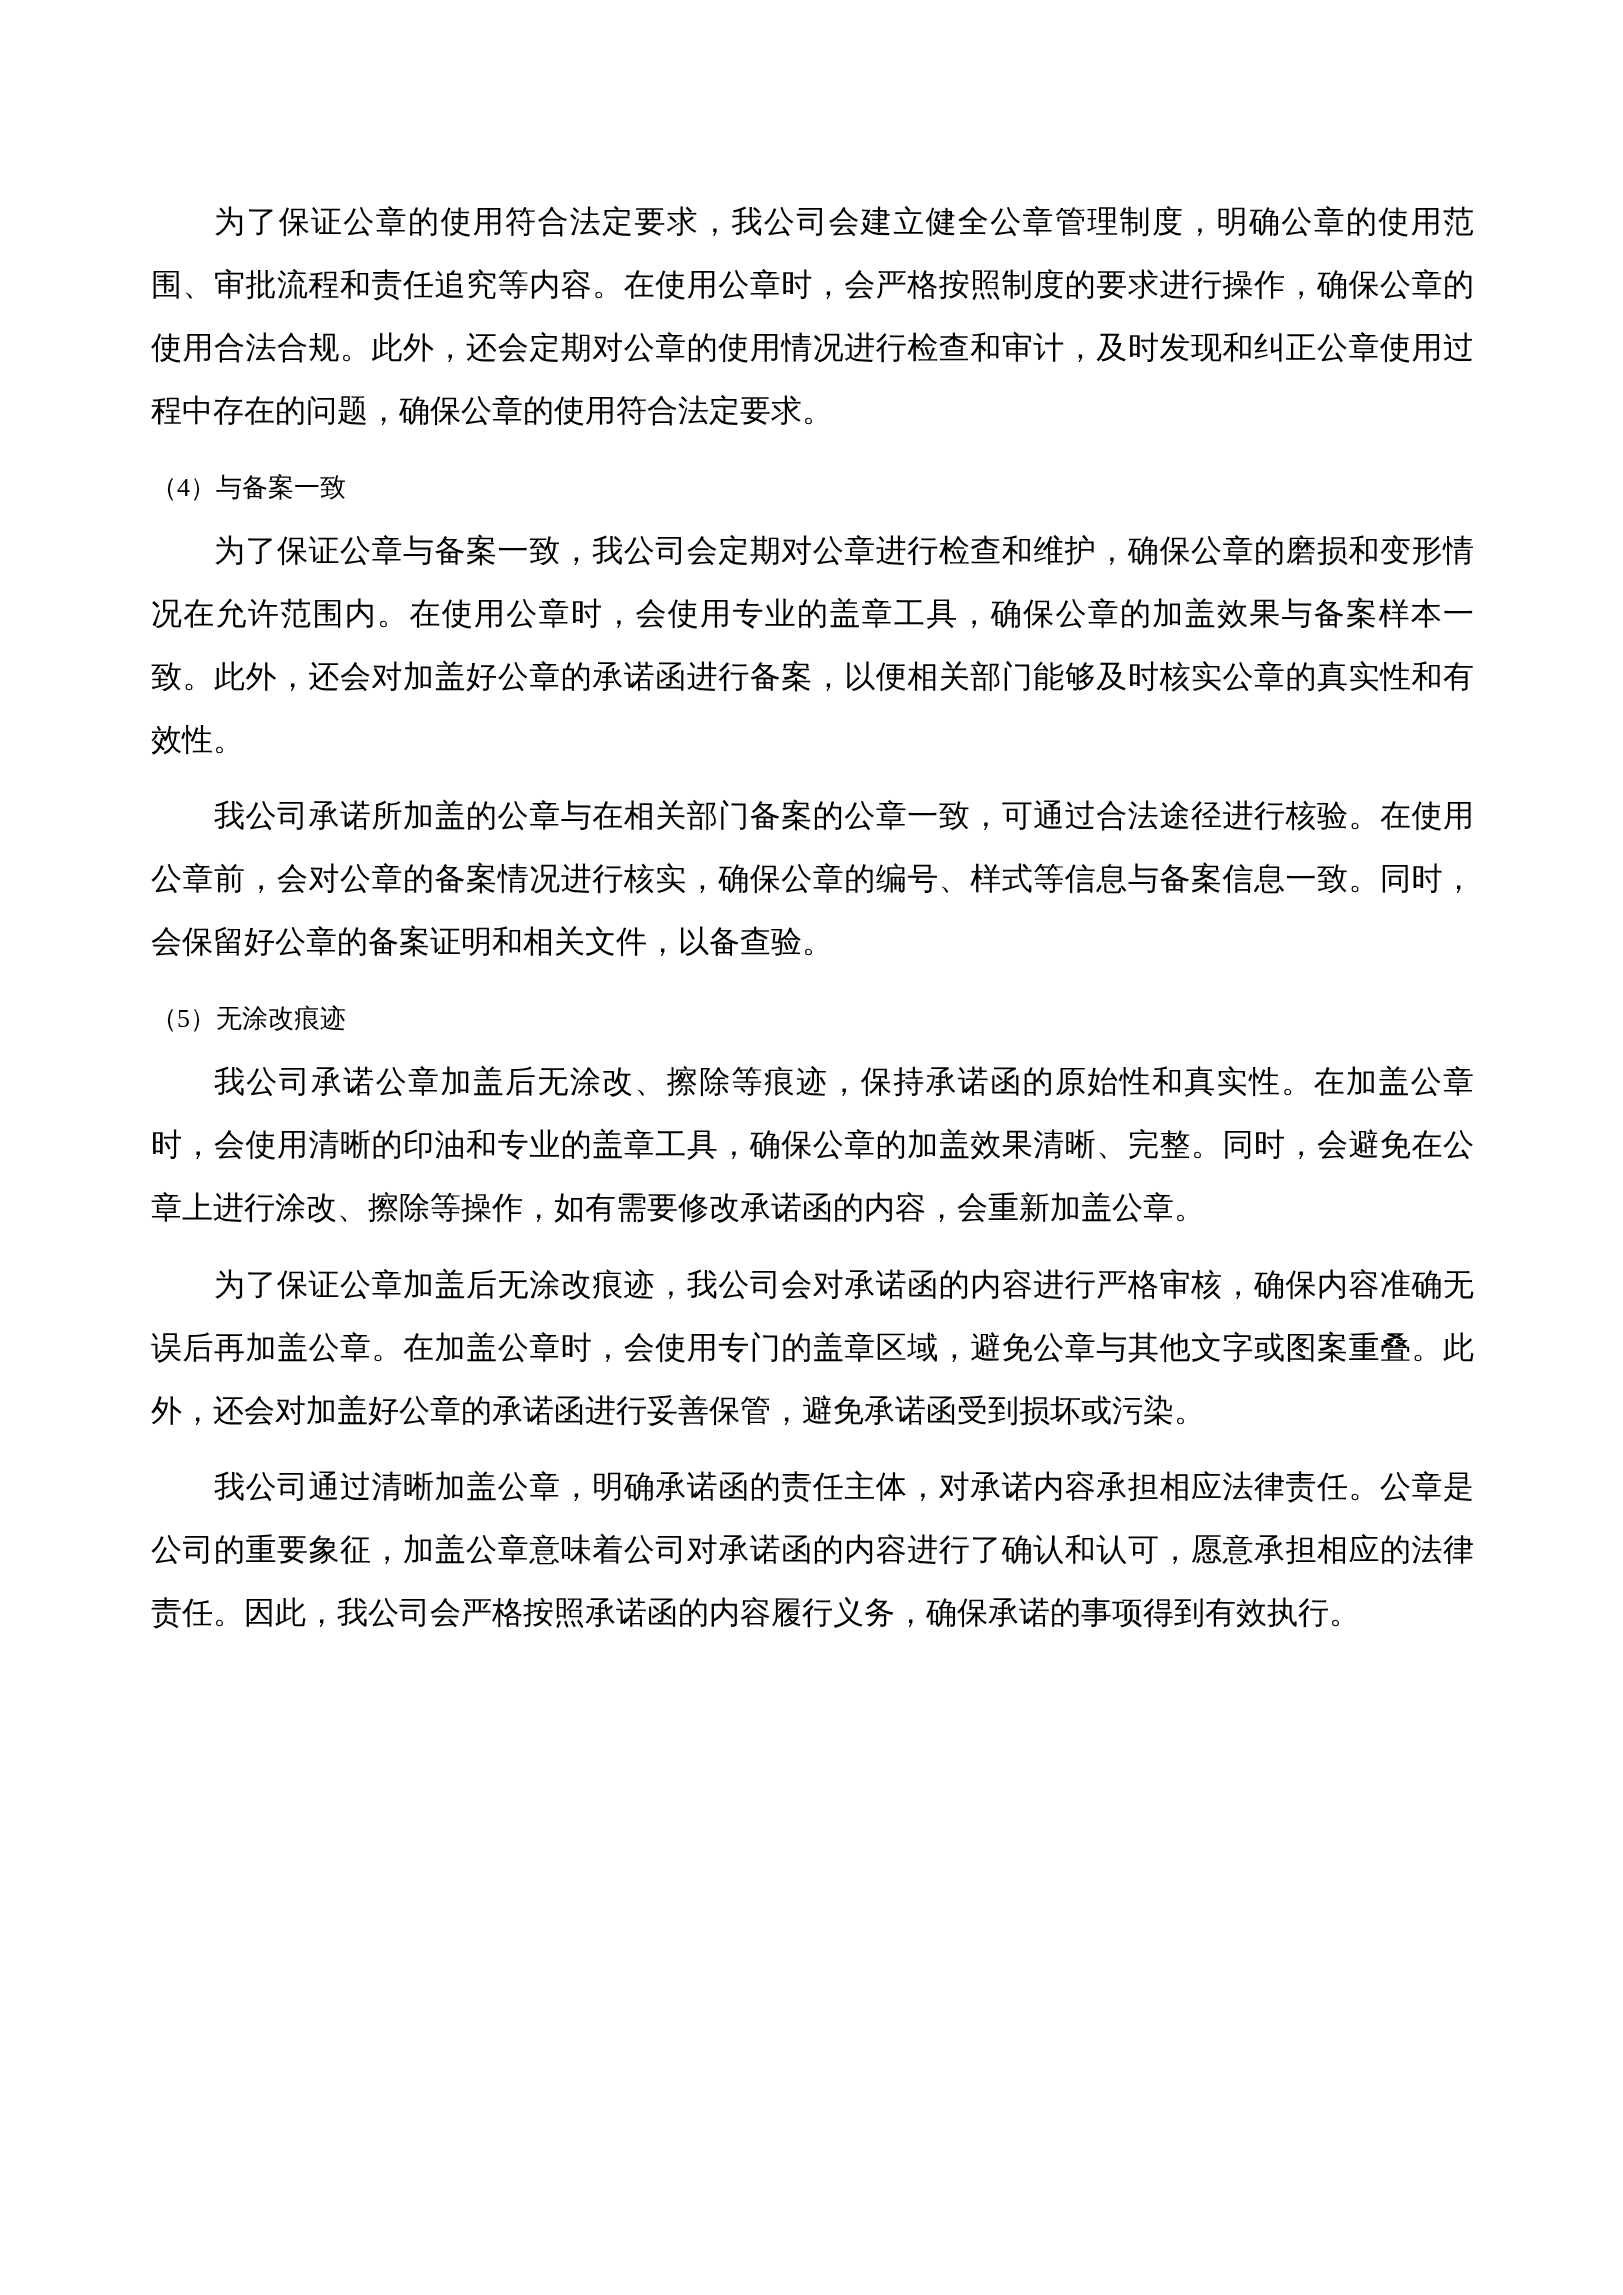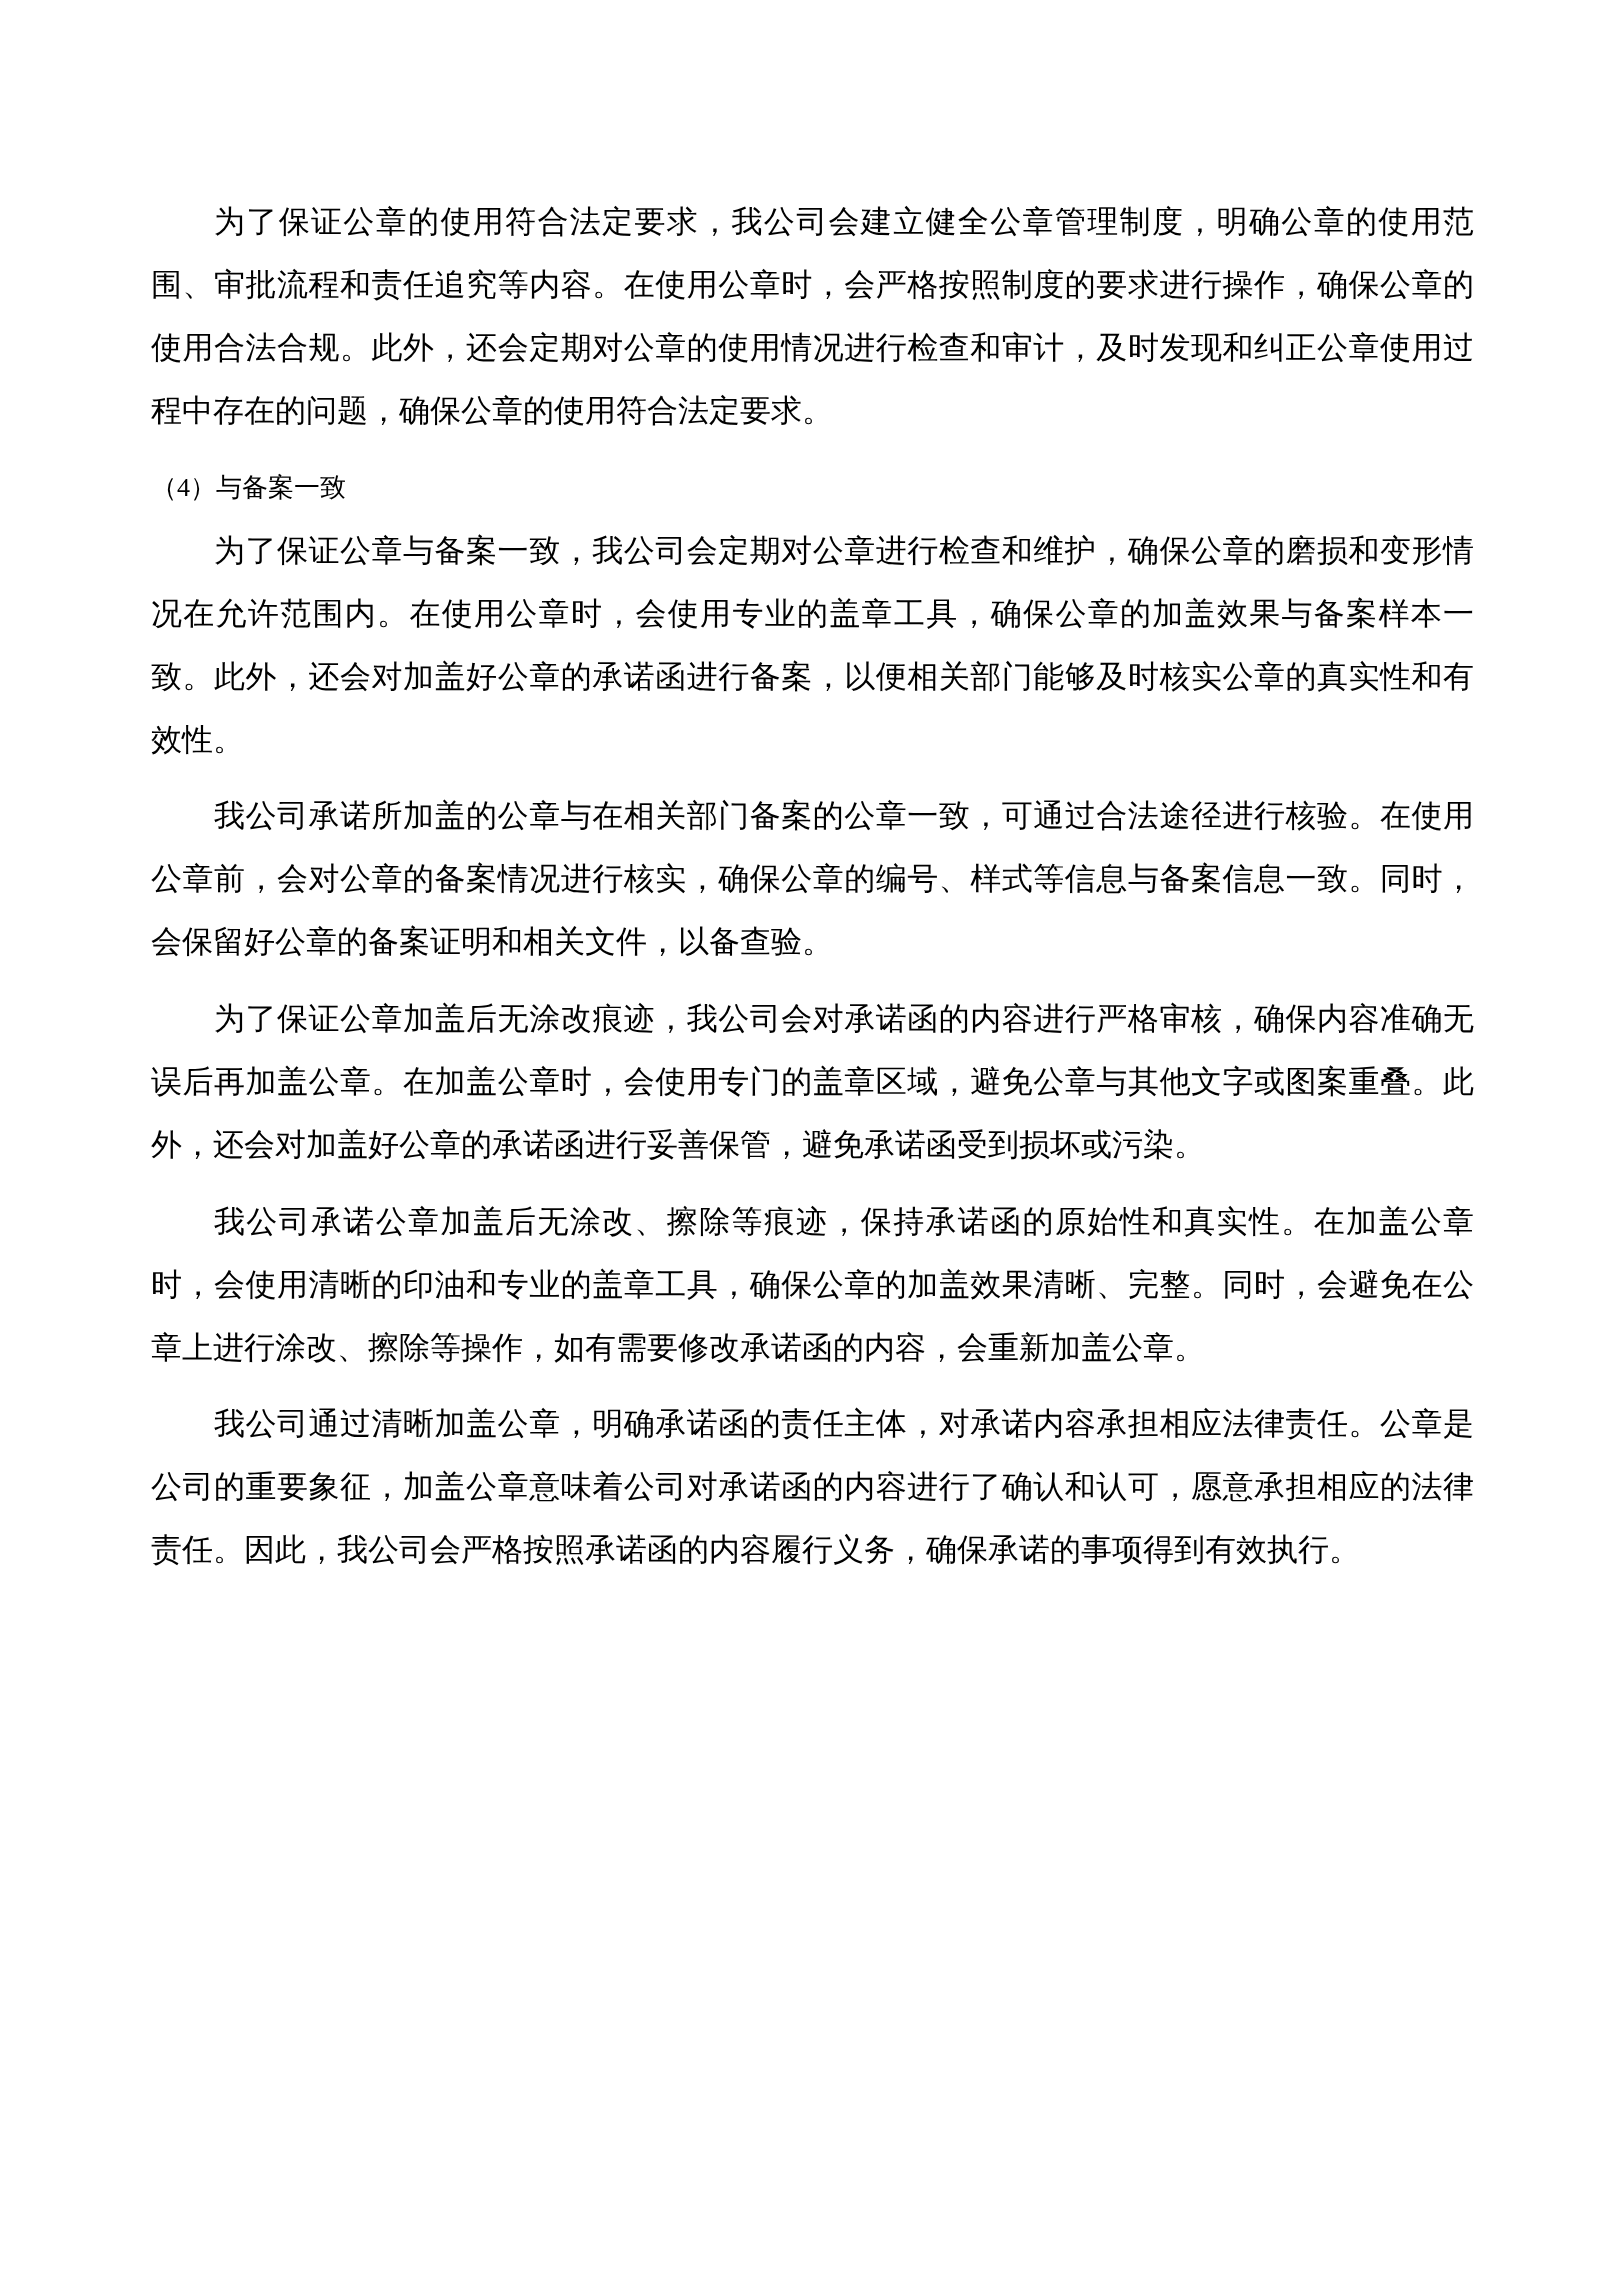--- a/index.html
+++ b/index.html
@@ -46,21 +46,22 @@
 
 <div class="page">
   <p class="doc-block body-paragraph">为了保证公章的使用符合法定要求，我公司会建立健全公章管理制度，明确公章的使用范围、审批流程和责任追究等内容。在使用公章时，会严格按照制度的要求进行操作，确保公章的使用合法合规。此外，还会定期对公章的使用情况进行检查和审计，及时发现和纠正公章使用过程中存在的问题，确保公章的使用符合法定要求。</p>
 
   <h3 class="doc-block section-heading">（4）与备案一致</h3>
 
   <p class="doc-block body-paragraph">为了保证公章与备案一致，我公司会定期对公章进行检查和维护，确保公章的磨损和变形情况在允许范围内。在使用公章时，会使用专业的盖章工具，确保公章的加盖效果与备案样本一致。此外，还会对加盖好公章的承诺函进行备案，以便相关部门能够及时核实公章的真实性和有效性。</p>
 
   <p class="doc-block body-paragraph">我公司承诺所加盖的公章与在相关部门备案的公章一致，可通过合法途径进行核验。在使用公章前，会对公章的备案情况进行核实，确保公章的编号、样式等信息与备案信息一致。同时，会保留好公章的备案证明和相关文件，以备查验。</p>
 
+  <h3 class="doc-block section-heading">（5）无涂改痕迹</h3>
+
+  <p class="doc-block body-paragraph">我公司承诺公章加盖后无涂改、擦除等痕迹，保持承诺函的原始性和真实性。在加盖公章时，会使用清晰的印油和专业的盖章工具，确保公章的加盖效果清晰、完整。同时，会避免在公章上进行涂改、擦除等操作，如有需要修改承诺函的内容，会重新加盖公章。</p>
 
   <p class="doc-block body-paragraph">为了保证公章加盖后无涂改痕迹，我公司会对承诺函的内容进行严格审核，确保内容准确无误后再加盖公章。在加盖公章时，会使用专门的盖章区域，避免公章与其他文字或图案重叠。此外，还会对加盖好公章的承诺函进行妥善保管，避免承诺函受到损坏或污染。</p>
-
-  <p class="doc-block body-paragraph">我公司承诺公章加盖后无涂改、擦除等痕迹，保持承诺函的原始性和真实性。在加盖公章时，会使用清晰的印油和专业的盖章工具，确保公章的加盖效果清晰、完整。同时，会避免在公章上进行涂改、擦除等操作，如有需要修改承诺函的内容，会重新加盖公章。</p>
 
 
   <p class="doc-block body-paragraph">我公司通过清晰加盖公章，明确承诺函的责任主体，对承诺内容承担相应法律责任。公章是公司的重要象征，加盖公章意味着公司对承诺函的内容进行了确认和认可，愿意承担相应的法律责任。因此，我公司会严格按照承诺函的内容履行义务，确保承诺的事项得到有效执行。</p>
 </div>
 
 
 </body></html>

